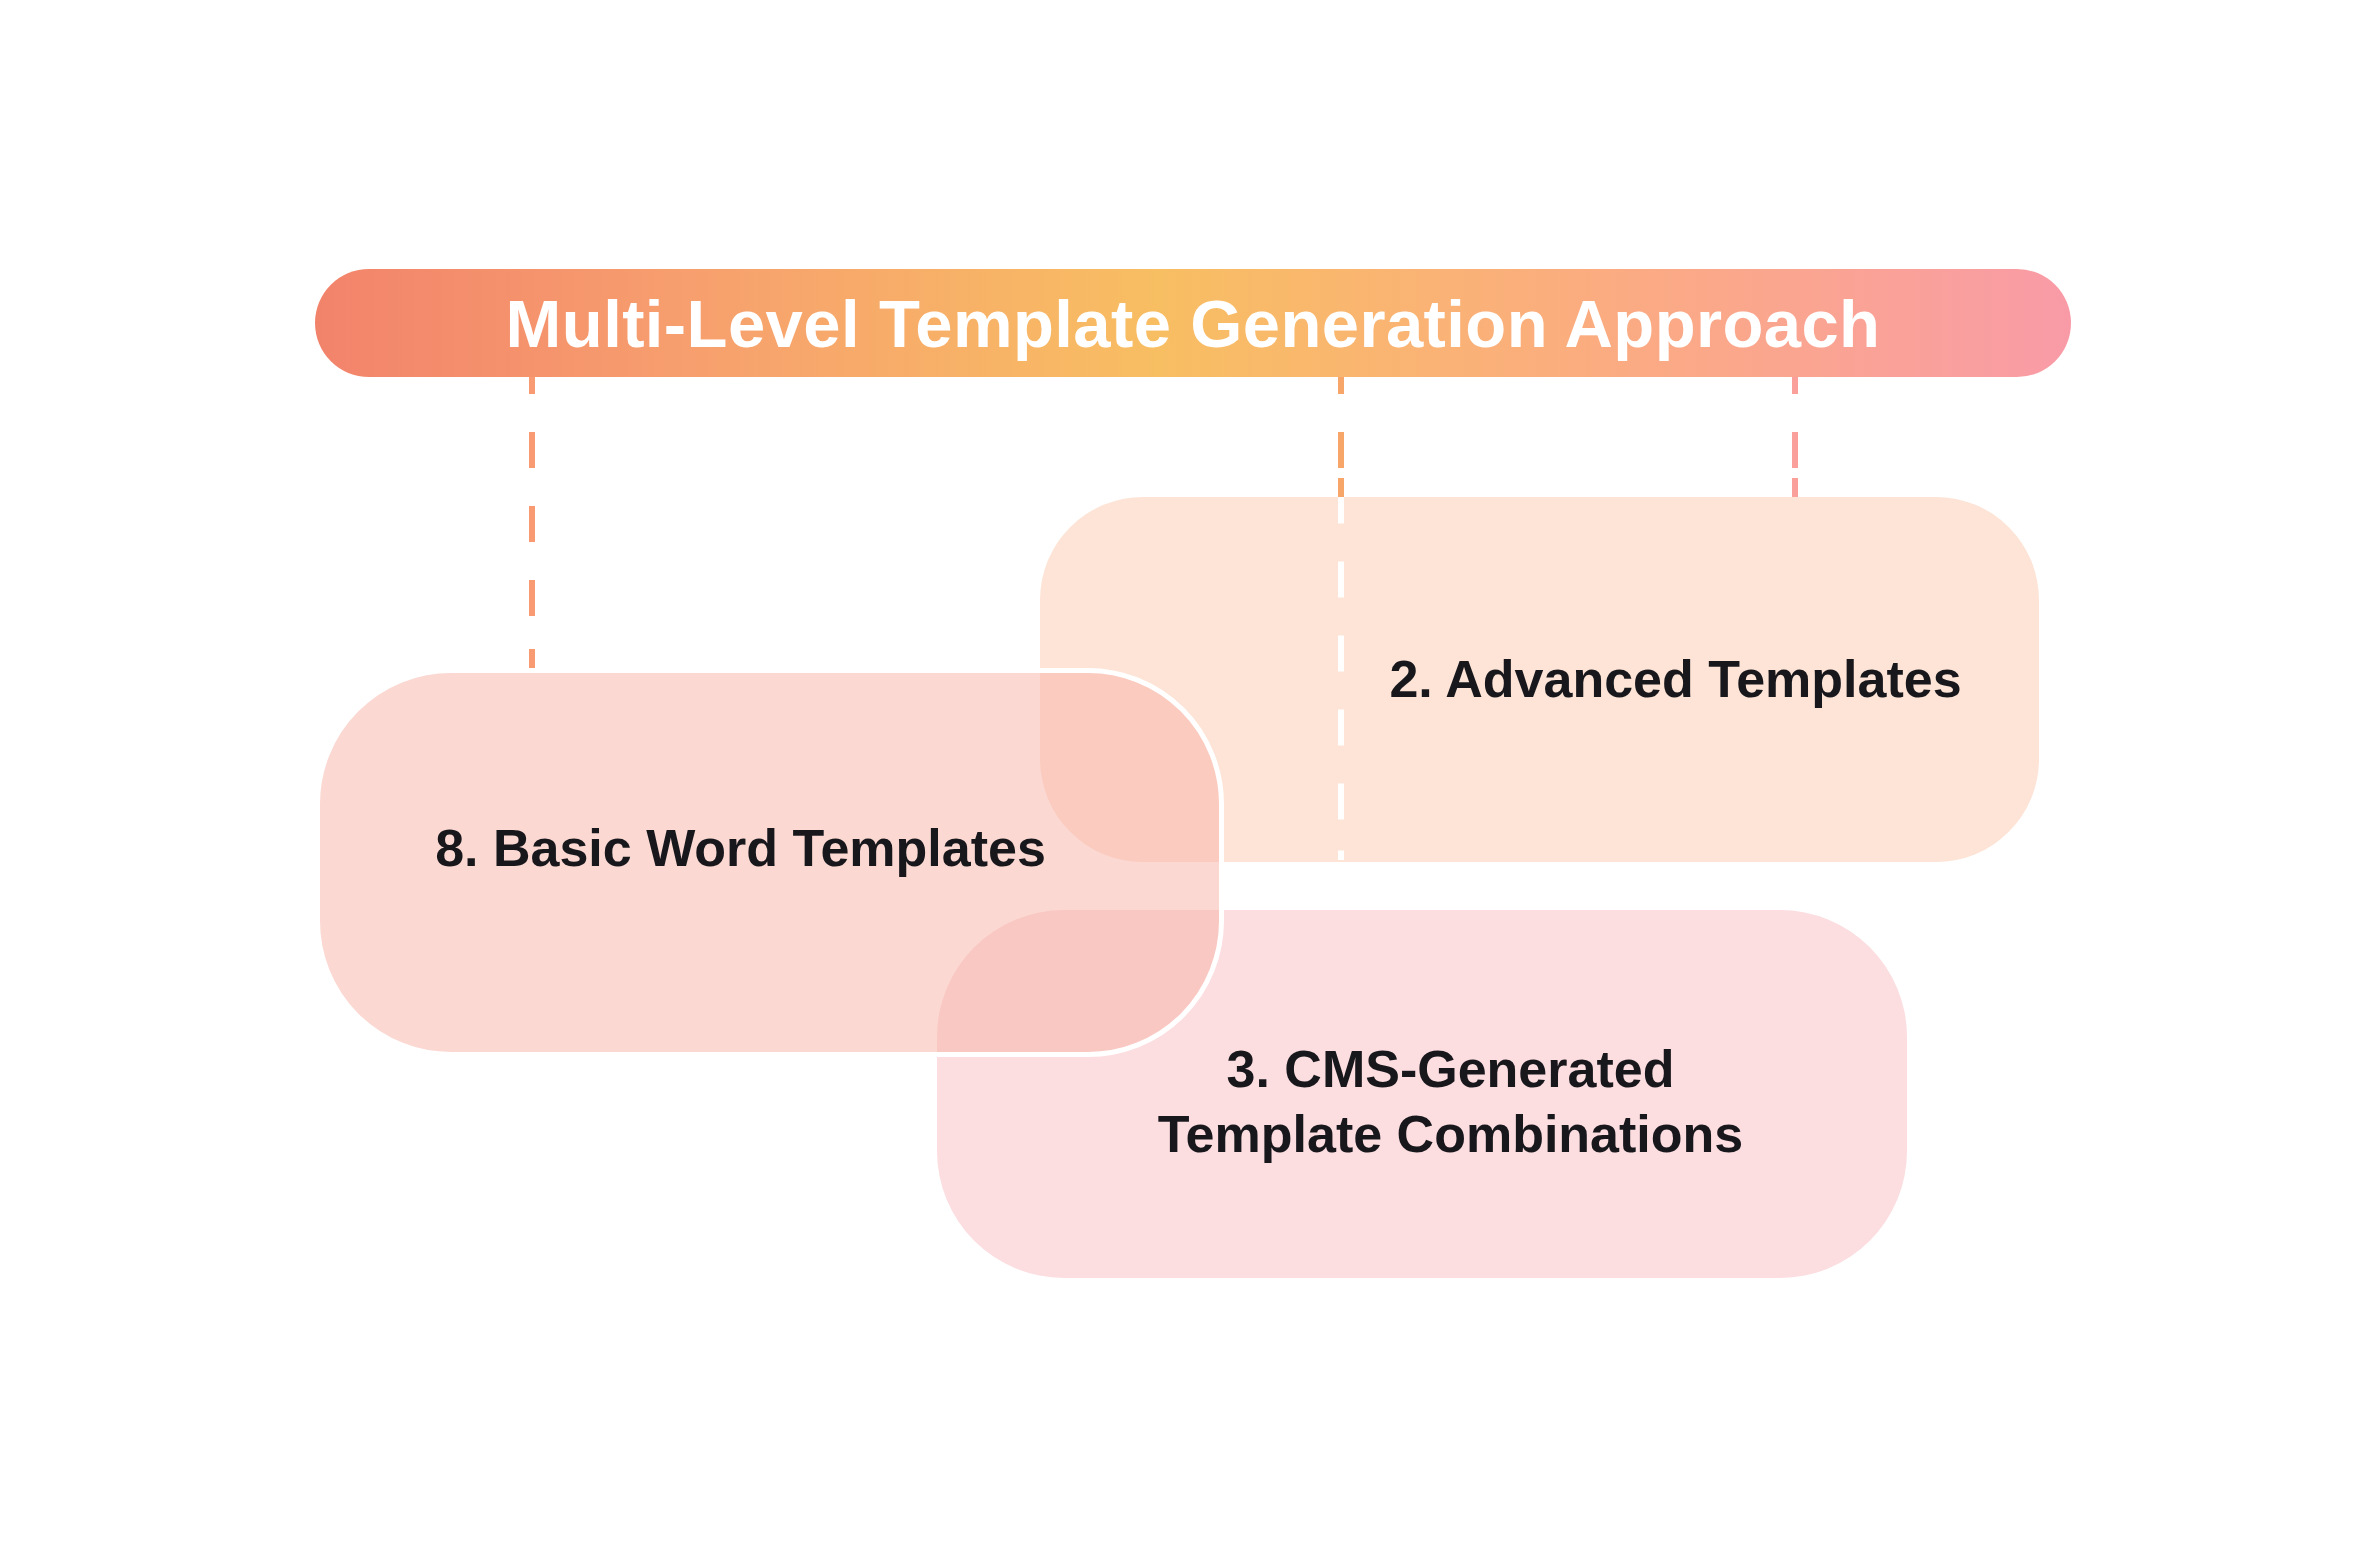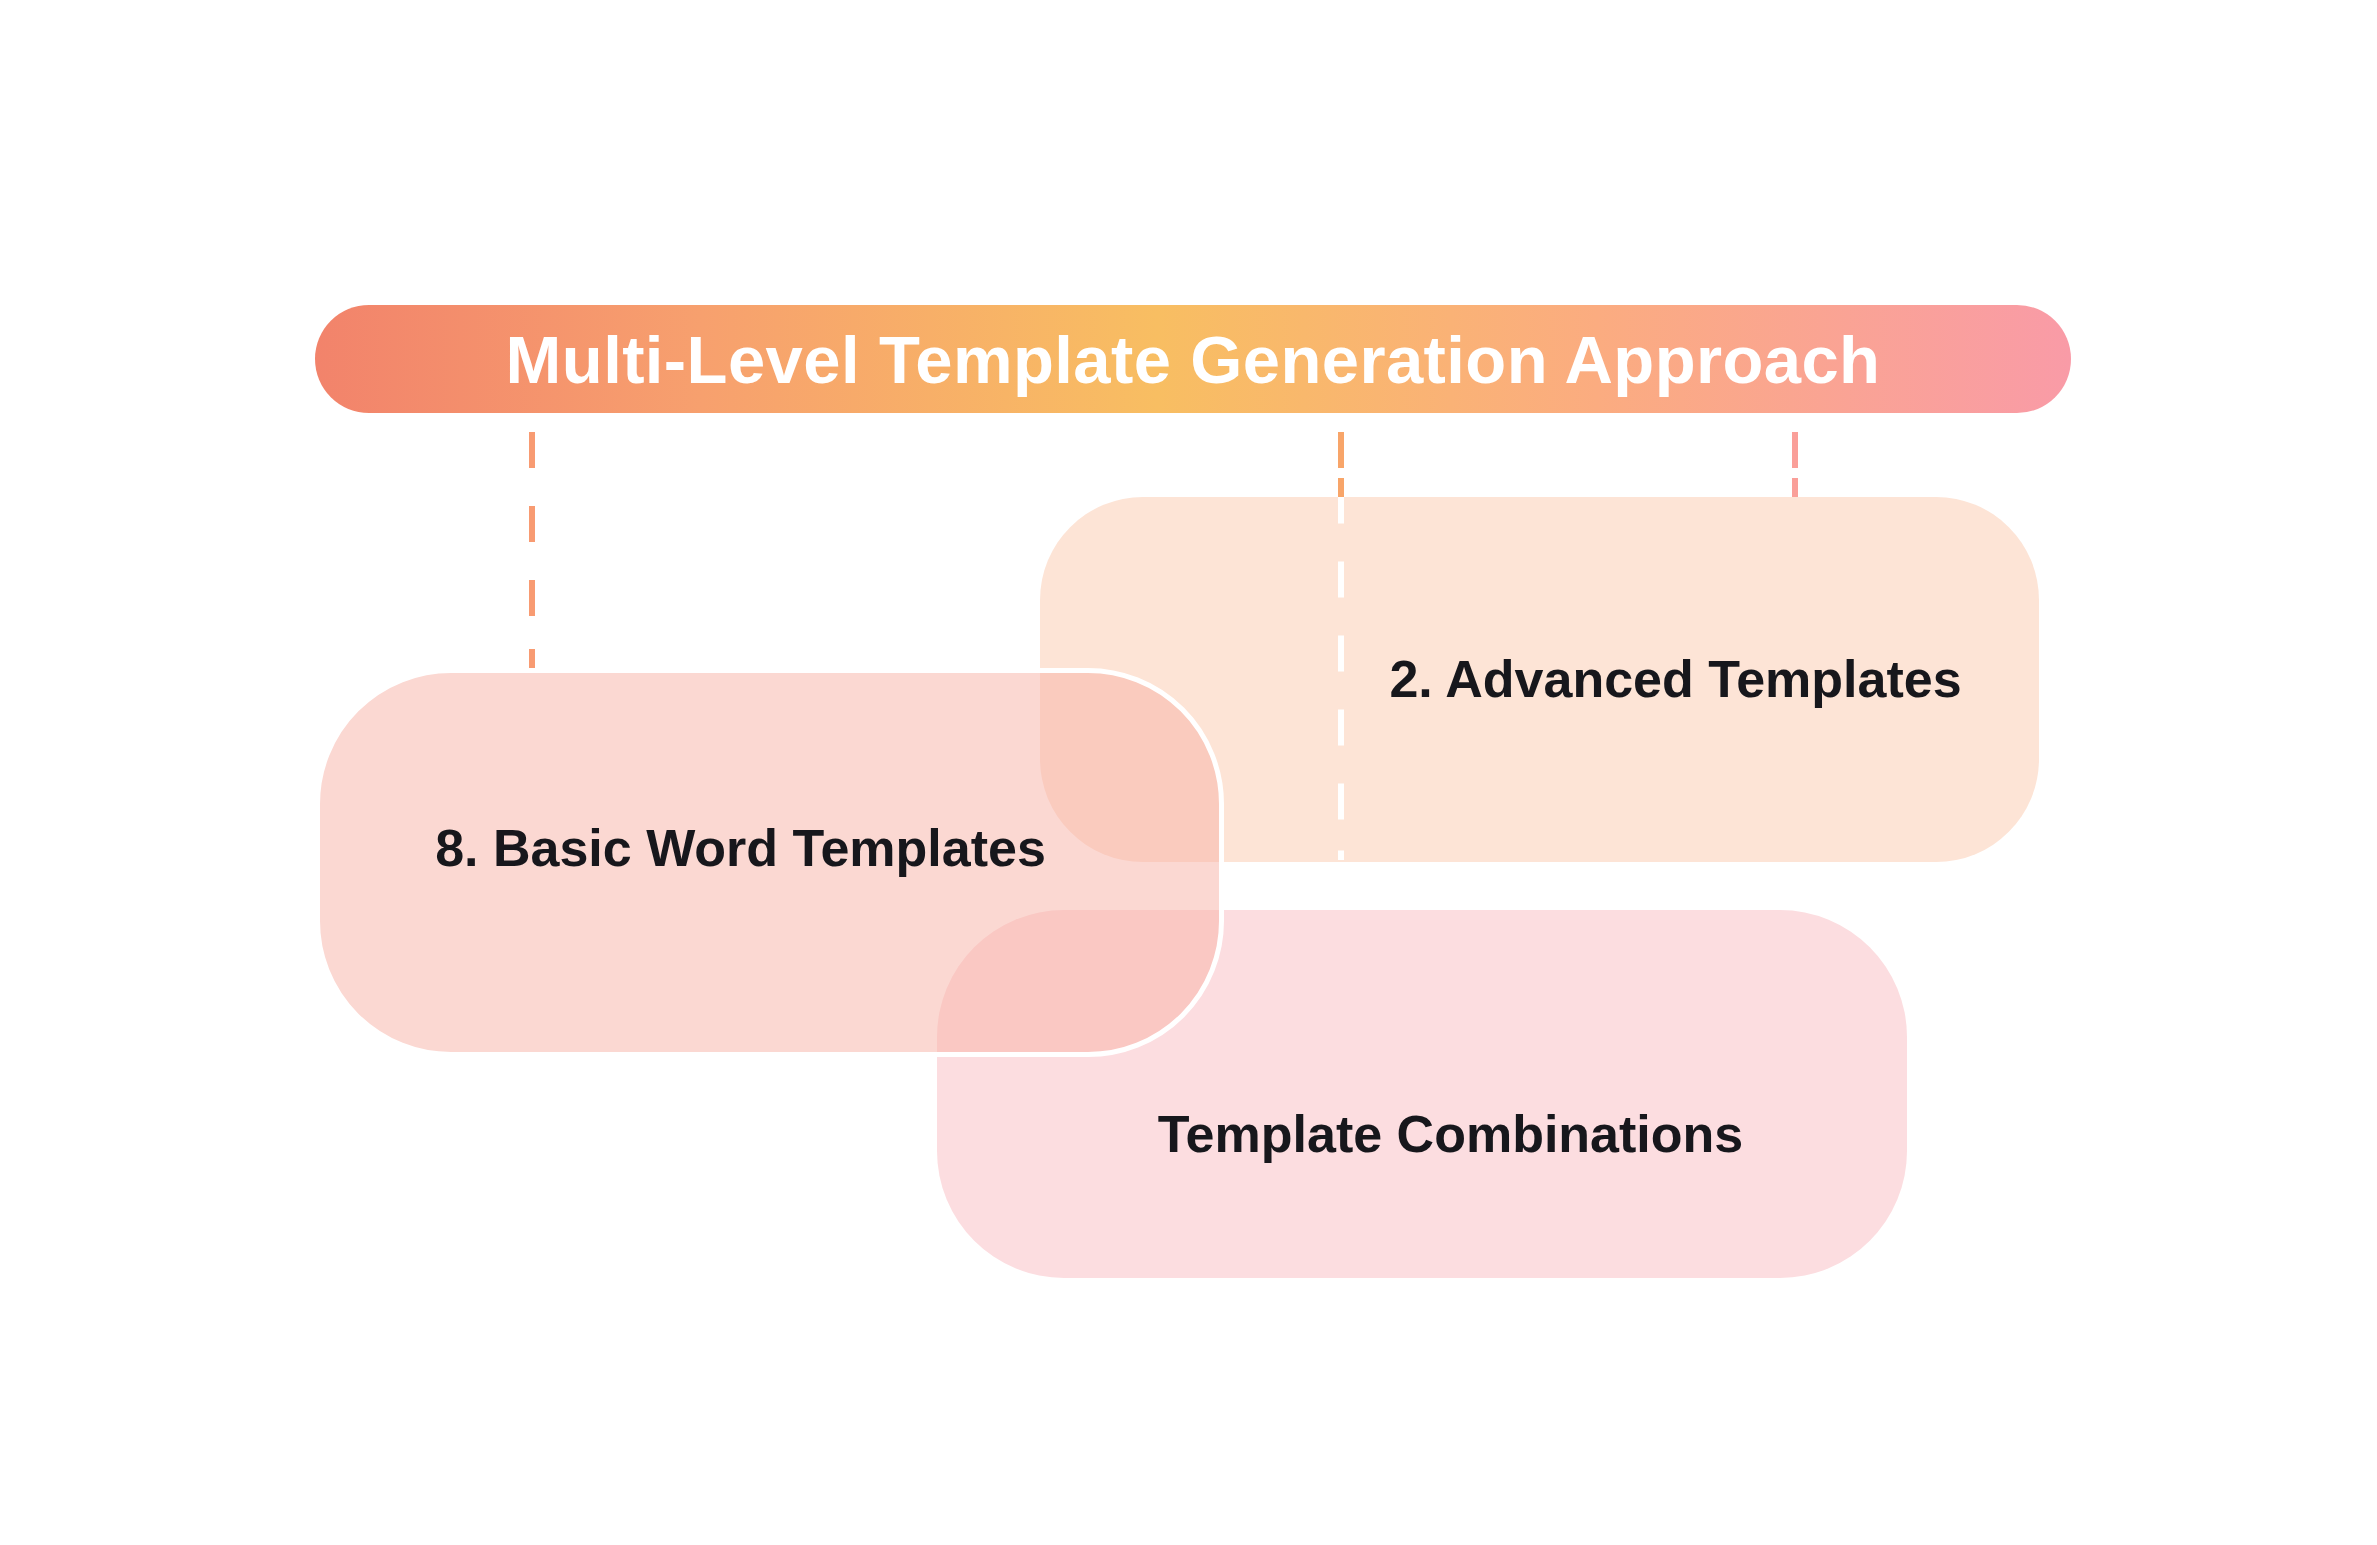--- a/index.html
+++ b/index.html
@@ -24,21 +24,20 @@
     left: 315px;
     top: 269px;
     width: 1756px;
     height: 108px;
     border-radius: 54px;
     background: linear-gradient(90deg, var(--title_gradient));
     display: flex;
     align-items: center;
     justify-content: center;
     z-index: 1;
-    margin-top: 36px;
   }
   .title-text {
     color: var(--title_text);
     font-size: 67px;
     font-weight: 700;
     letter-spacing: 0.4px;
     white-space: nowrap;
   }
 
   
@@ -122,21 +121,21 @@
   <div class="connector connector-1"></div>
   <div class="connector connector-2"></div>
   <div class="connector connector-3"></div>
 
   <div class="box box-2">
     <span class="label label-2">2. Advanced Templates</span>
   </div>
 
   <div class="box box-3">
     <span class="label label-3">
-      <br>
+      <span>3. CMS-Generated</span><br>
       <span>Template Combinations</span>
     </span>
   </div>
 
   <div class="connector connector-2-overlay"></div>
 
   <div class="box box-1">
     <span class="label label-1">8. Basic Word Templates</span>
   </div>
 

